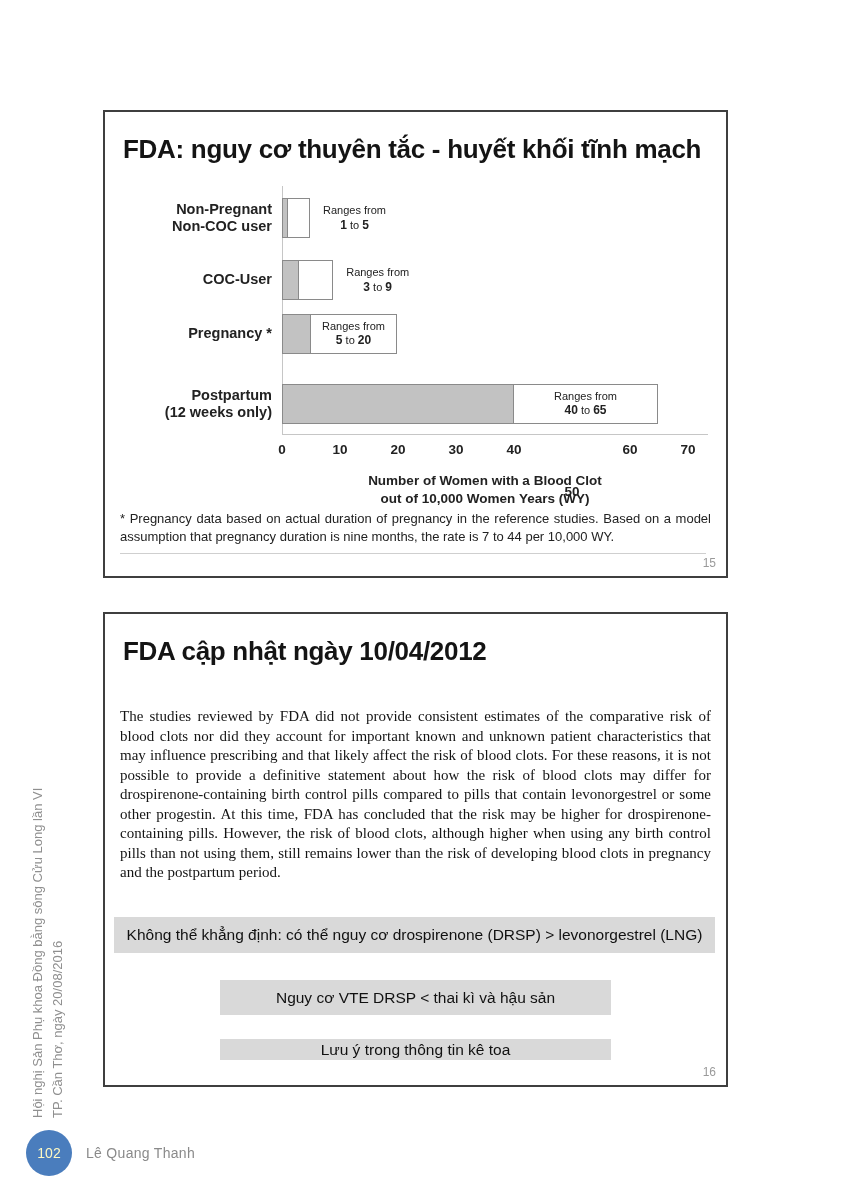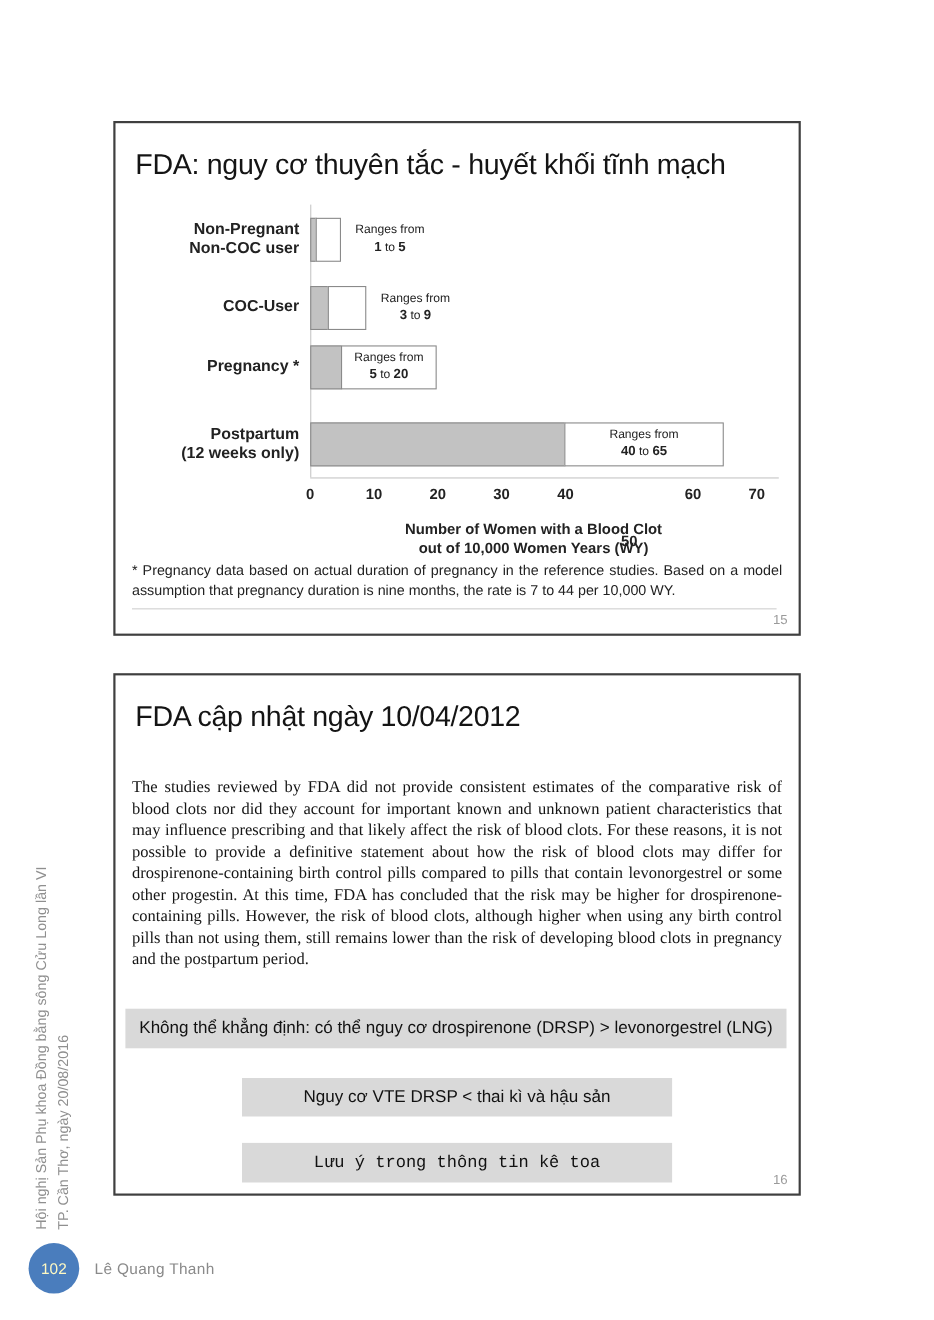--- a/index.html
+++ b/index.html
@@ -3,21 +3,21 @@
 <meta charset="utf-8">
 <style>
   html,body{margin:0;padding:0;}
   body{
     width:849px;height:1200px;position:relative;background:#ffffff;
     font-family:"Liberation Sans",sans-serif;color:#1a1a1a;overflow:hidden;
   }
   .slide{position:absolute;background:#fff;border:2px solid #3f3f3f;}
   #slide1{left:103px;top:110px;width:621px;height:464px;}
   #slide2{left:103px;top:612px;width:621px;height:471px;}
-  .slide-title{position:absolute;left:18px;top:22px;font-size:26px;letter-spacing:-0.3px;color:#141414;white-space:nowrap;}
+  .slide-title{position:absolute;left:18px;top:22px;font-size:26px;letter-spacing:-0.3px;color:#141414;white-space:nowrap;font-weight:bold;}
   .slide-number{position:absolute;right:10px;bottom:6px;font-size:12px;color:#9a9a9a;}
 
   
   #chart{position:absolute;left:15px;top:78px;width:592px;height:320px;}
   .chart-row{position:absolute;left:0;width:100%;height:40px;}
   .row-label{position:absolute;left:0;top:0;width:152px;height:40px;display:flex;flex-direction:column;justify-content:center;align-items:flex-end;text-align:right;font-weight:bold;font-size:14.5px;line-height:1.18;color:#222;}
   .bar-area{position:absolute;left:162px;top:0;height:40px;right:0;}
   .bar-gray{position:absolute;top:0;height:40px;background:#c2c2c2;border:1px solid #8a8a8a;box-sizing:border-box;}
   .bar-range{position:absolute;top:0;height:40px;background:#fff;border:1px solid #8a8a8a;box-sizing:border-box;display:flex;flex-direction:column;justify-content:center;}
   .range-note{font-size:11px;line-height:1.25;text-align:center;color:#222;white-space:nowrap;}
@@ -28,21 +28,21 @@
   .tick{position:absolute;top:252px;transform:translateX(-50%);font-weight:bold;font-size:13.5px;color:#222;}
   #axis-label{position:absolute;left:162px;top:282px;width:406px;text-align:center;font-weight:bold;font-size:13.5px;line-height:1.35;color:#222;}
   #footnote{position:absolute;left:15px;top:398px;width:591px;font-size:13px;line-height:1.4;text-align:justify;color:#222;}
   #footnote-rule{position:absolute;left:15px;top:441px;width:586px;height:1px;background:#cfcfcf;}
 
   
   #paragraph{position:absolute;left:15px;top:93px;width:591px;font-family:"Liberation Serif",serif;font-size:15px;line-height:1.3;text-align:justify;color:#141414;}
   .gray-box{position:absolute;background:#d9d9d9;display:flex;align-items:center;justify-content:center;text-align:center;font-size:15.5px;color:#111;}
   #box1{left:9px;top:303px;width:601px;height:36px;}
   #box2{left:115px;top:366px;width:391px;height:35px;}
-  #box3{left:115px;top:425px;width:391px;height:36px;font-family:Liberation Mono, monospace;}
+  #box3{left:115px;top:425px;width:391px;height:21px;}
 
   
   #sidebar-text{position:absolute;left:28px;top:1118px;width:345px;transform:rotate(-90deg);transform-origin:0 0;font-size:13px;line-height:1.55;color:#8f8f8f;white-space:nowrap;}
   #page-badge{position:absolute;left:26px;top:1130px;width:46px;height:46px;border-radius:50%;display:flex;align-items:center;justify-content:center;color:#fef9c3;font-size:14px;text-align:right;}
   #author{position:absolute;left:86px;top:1145px;font-size:14px;color:#8a8a8a;letter-spacing:0.3px;}
 </style>
 </head>
 <body>
 
 <div class="slide" id="slide1">

